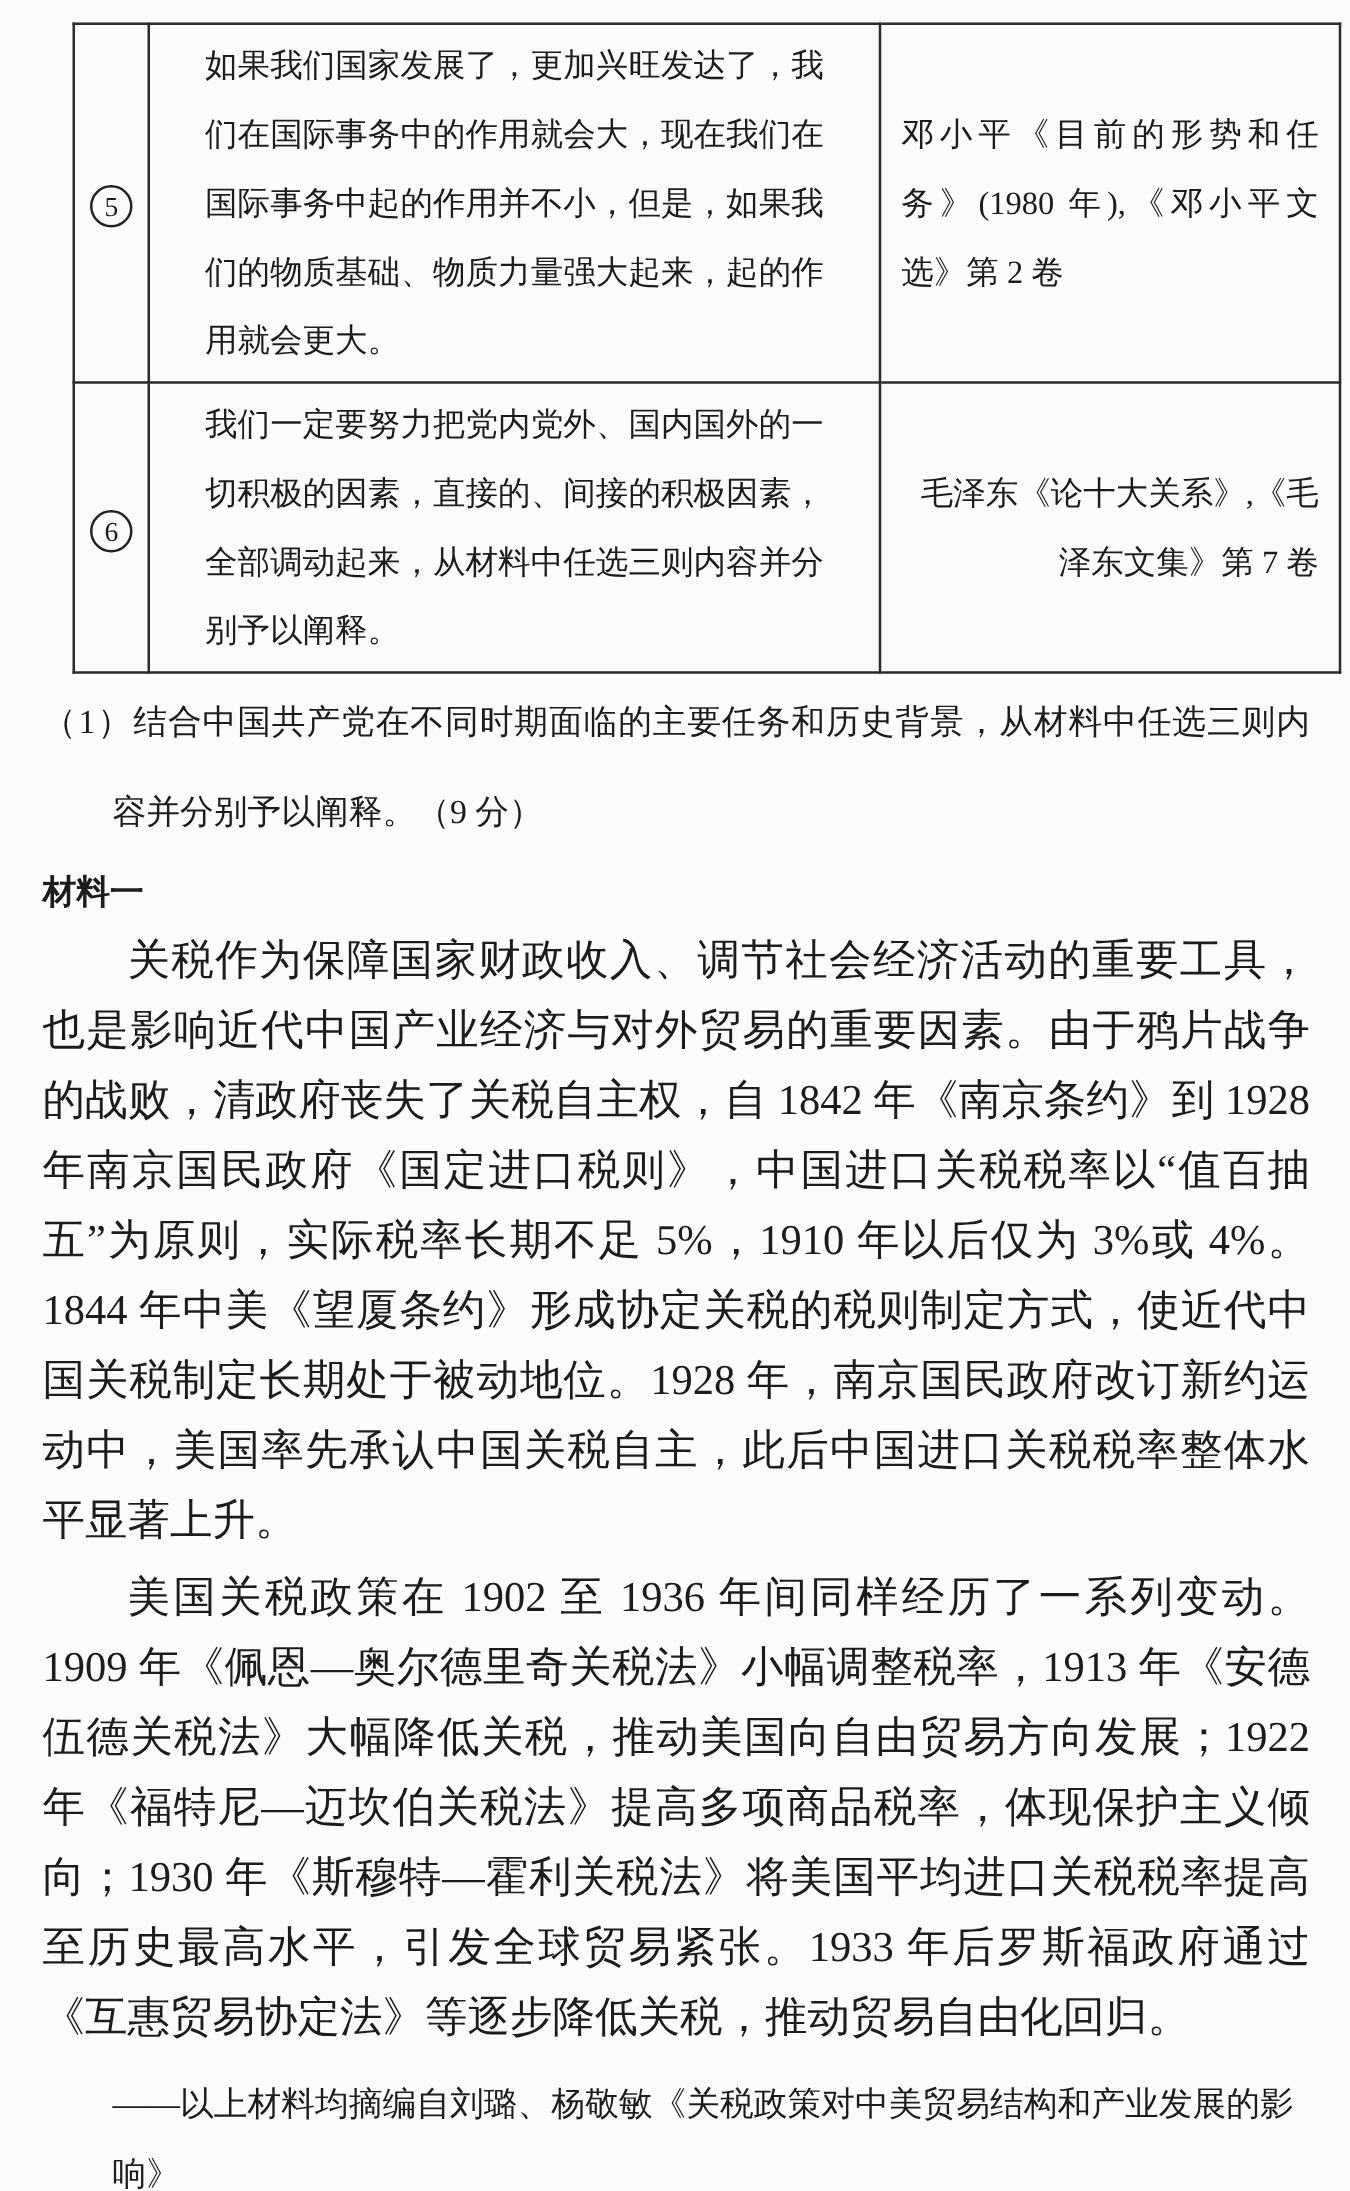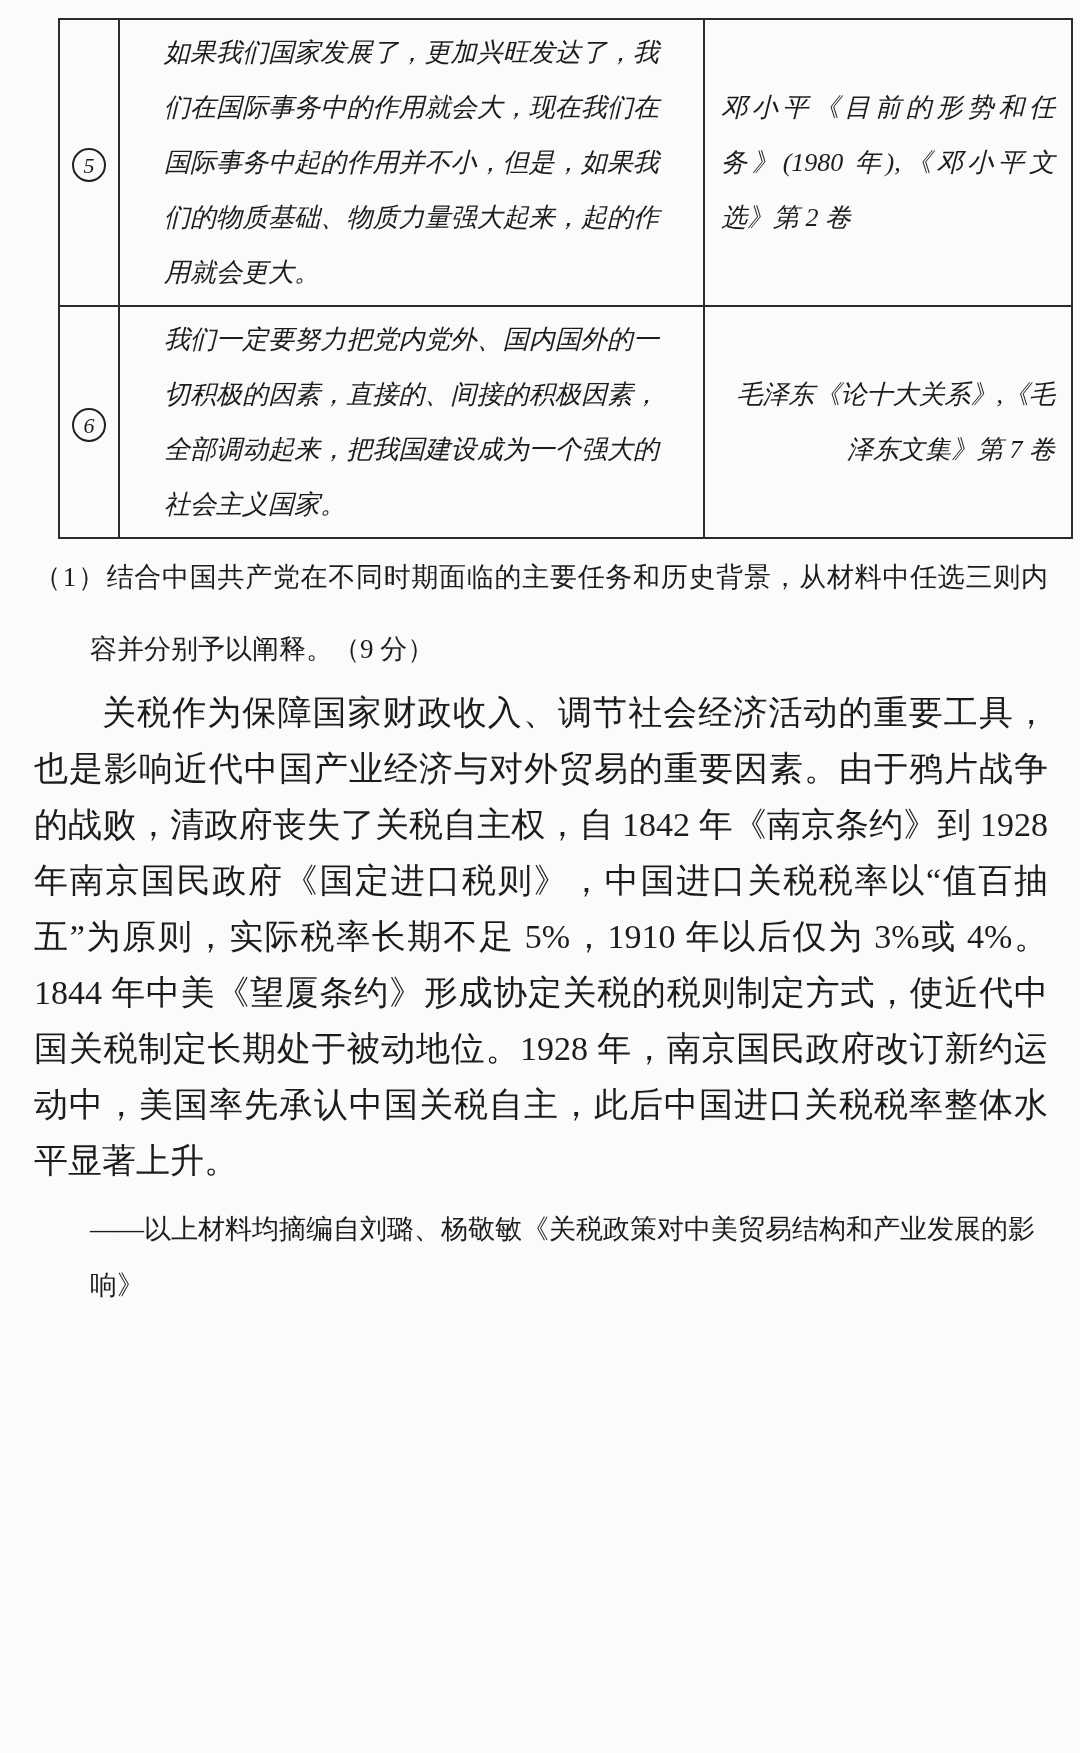--- a/index.html
+++ b/index.html
@@ -20,21 +20,20 @@
     border-collapse: collapse;
     margin-left: 24px;
     table-layout: fixed;
     width: 972px;
   }
   table.source-table td {
     border: 2px solid #2b2b2b;
     vertical-align: middle;
     font-size: 26px;
     line-height: 55px;
-    font-style: italic;
   }
   td.num-cell { width: 60px; text-align: center; }
   td.statement-cell {
     width: 585px;
     padding: 5px 44px;
     text-align: justify;
     text-justify: inter-character;
   }
   td.source-cell {
     width: 368px;
@@ -104,32 +103,34 @@
         <td class="num-cell">
           <span class="circ">5</span>
         </td>
         <td class="statement-cell">如果我们国家发展了，更加兴旺发达了，我们在国际事务中的作用就会大，现在我们在国际事务中起的作用并不小，但是，如果我们的物质基础、物质力量强大起来，起的作用就会更大。</td>
         <td class="source-cell">邓小平《目前的形势和任务》(1980 年),《邓小平文选》第 2 卷</td>
       </tr>
       <tr>
         <td class="num-cell">
           <span class="circ">6</span>
         </td>
-        <td class="statement-cell">我们一定要努力把党内党外、国内国外的一切积极的因素，直接的、间接的积极因素，全部调动起来，把我国建设成为一个强大的社会主义国家。</td>
+        <td class="statement-cell">我们一定要努力把党内党外、国内国外的一切积极的因素，直接的、间接的积极因素，全部调动起来，从材料中任选三则内容并分别予以阐释。</td>
         <td class="source-cell center-last">毛泽东《论十大关系》,《毛泽东文集》第 7 卷</td>
       </tr>
     </tbody>
   </table>
 
   <div class="q q18-1">
     <span class="q-label">（1）</span><span>结合中国共产党在不同时期面临的主要任务和历史背景，从材料中任选三则内容并分别予以阐释。（9 分）</span>
   </div>
 
 
 
+  <div class="mat-heading">材料一</div>
 
   <div class="para">关税作为保障国家财政收入、调节社会经济活动的重要工具，也是影响近代中国产业经济与对外贸易的重要因素。由于鸦片战争的战败，清政府丧失了关税自主权，自 1842 年《南京条约》到 1928 年南京国民政府《国定进口税则》，中国进口关税税率以“值百抽五”为原则，实际税率长期不足 5%，1910 年以后仅为 3%或 4%。1844 年中美《望厦条约》形成协定关税的税则制定方式，使近代中国关税制定长期处于被动地位。1928 年，南京国民政府改订新约运动中，美国率先承认中国关税自主，此后中国进口关税税率整体水平显著上升。</div>
 
 
+  <div class="para m2">美国关税政策在 1902 至 1936 年间同样经历了一系列变动。1909 年《佩恩—奥尔德里奇关税法》小幅调整税率，1913 年《安德伍德关税法》大幅降低关税，推动美国向自由贸易方向发展；1922 年《福特尼—迈坎伯关税法》提高多项商品税率，体现保护主义倾向；1930 年《斯穆特—霍利关税法》将美国平均进口关税税率提高至历史最高水平，引发全球贸易紧张。1933 年后罗斯福政府通过《互惠贸易协定法》等逐步降低关税，推动贸易自由化回归。</div>
 
   <div class="attribution">——以上材料均摘编自刘璐、杨敬敏《关税政策对中美贸易结构和产业发展的影响》</div>
 
 </div>
 
 </body></html>

